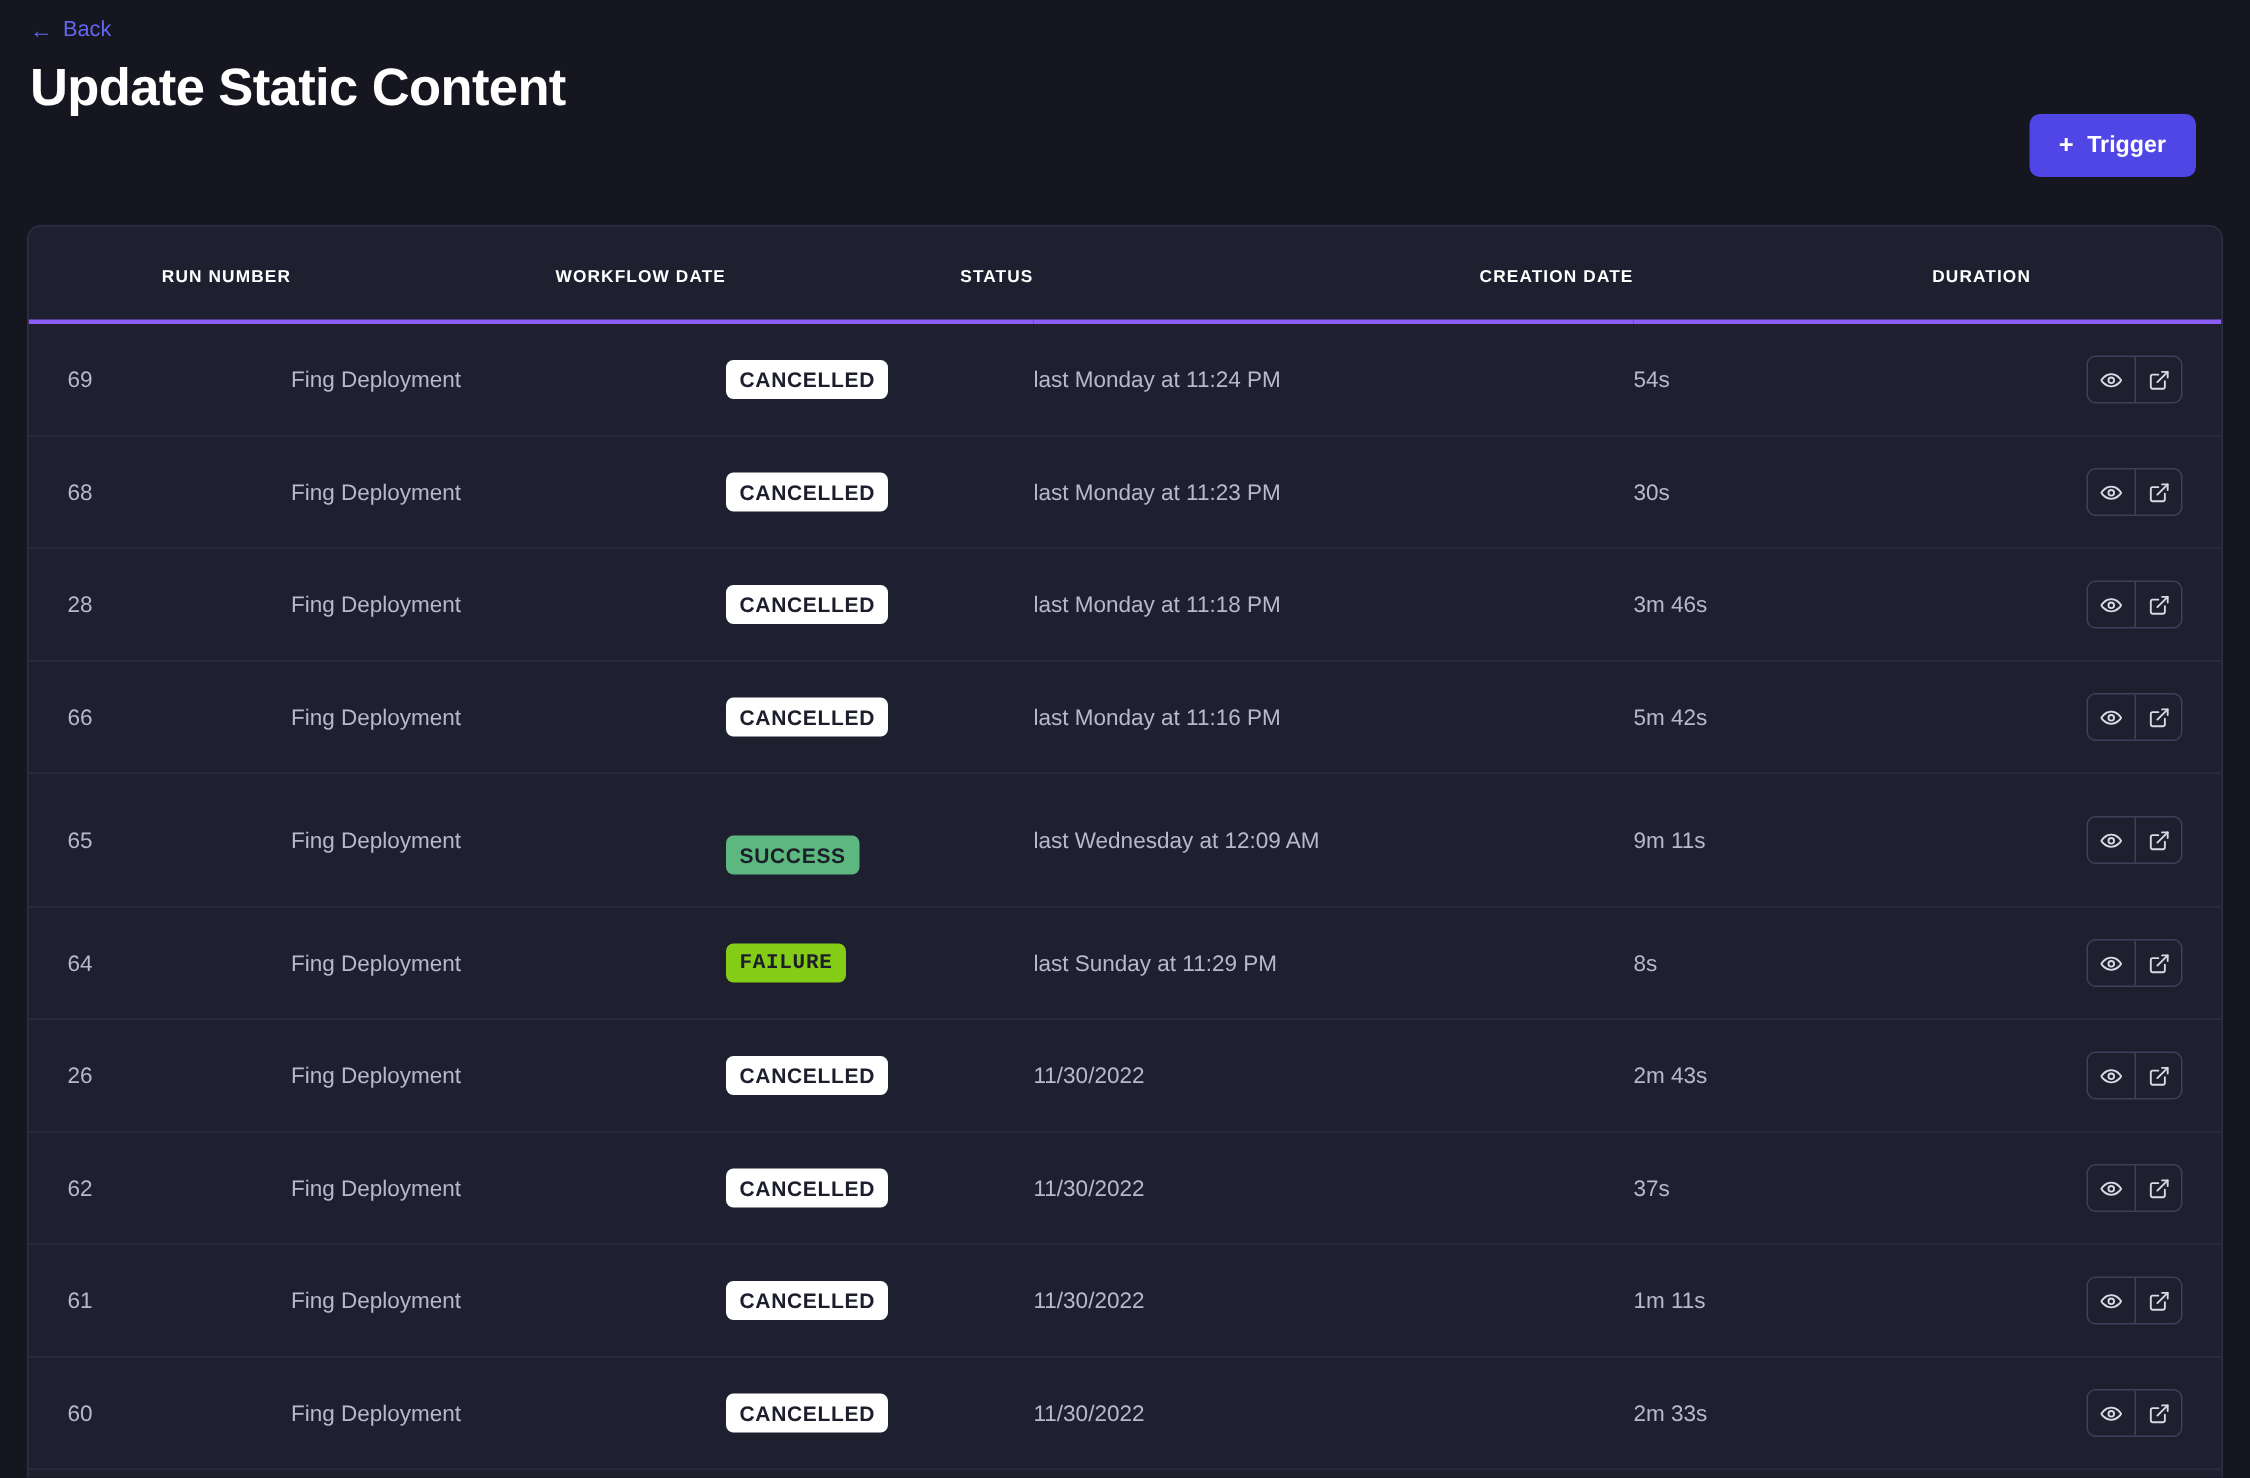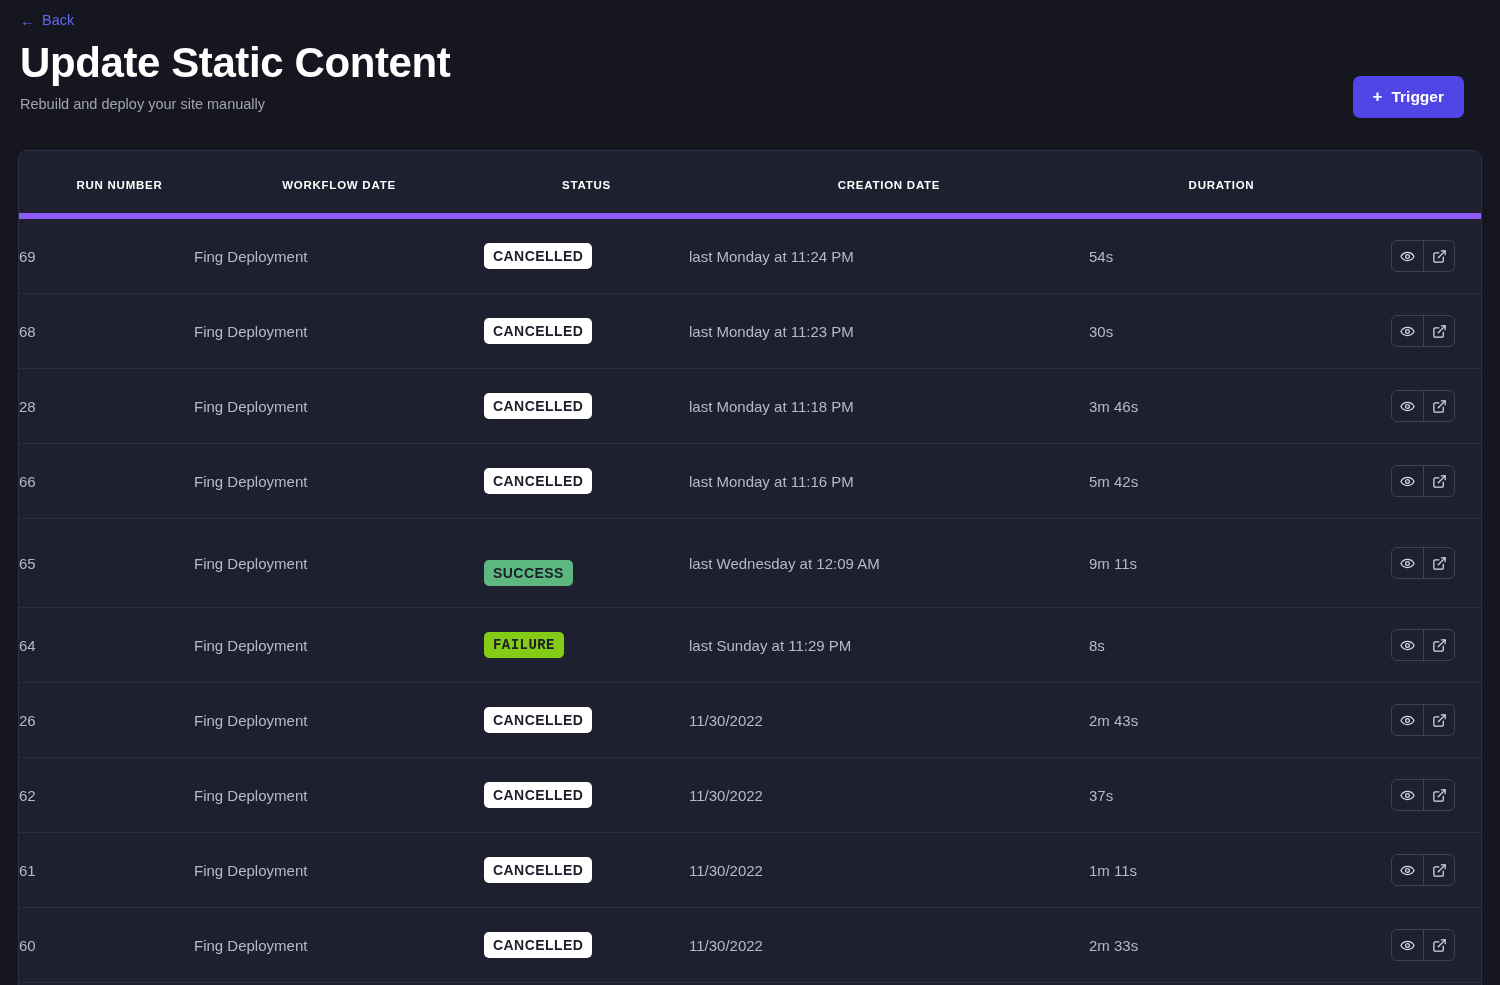--- a/index.html
+++ b/index.html
@@ -41,21 +41,21 @@
     font-size: 15px;
     line-height: 1;
     color: #6366f1;
   }
 
   .title-block {
     position: relative;
   }
 
   .page-title {
-    font-size: 42px;
+    font-size: 35px;
     font-weight: bold;
     color: #ffffff;
     letter-spacing: -0.4px;
     line-height: 1.18;
     margin-top: 2px;
   }
 
   .page-subtitle {
     font-size: 14.5px;
     color: #a2a4b3;
@@ -103,40 +103,40 @@
     overflow: hidden;
   }
 
   table.runs {
     width: 100%;
     border-collapse: collapse;
     table-layout: fixed;
   }
 
   table.runs thead th {
-    text-align: center;
+    text-align: right;
     font-size: 11.5px;
     font-weight: bold;
     color: #ffffff;
     letter-spacing: 0.75px;
     padding: 28px 0 22px 0;
-    border-bottom: 6px solid #8b5cf6;
+    border-bottom: 3px solid #8b5cf6;
   }
   table.runs thead th:first-child { padding-left: 26px; }
   table.runs thead th:last-child  { padding-right: 26px; }
 
   table.runs tbody td {
     font-size: 15px;
     color: #b6b9c9;
     padding: 21px 0 21px 0;
     border-bottom: 1px solid #2a2d42;
     vertical-align: middle;
     height: 65.5px;
   }
-  table.runs tbody td:first-child { }
+  table.runs tbody td:first-child { padding-left: 26px; }
   table.runs tbody td:last-child  { padding-right: 26px; }
   table.runs tbody tr:last-child td { border-bottom: none; }
 
   
   .col-run      { width: 175px; }
   .col-workflow { width: 290px; }
   .col-status   { width: 205px; }
   .col-date     { width: 400px; }
   .col-duration { width: 265px; }
   .col-actions  { width: auto; }
@@ -190,21 +190,20 @@
 
   <div class="header">
 
     <a class="back-link" href="#">
       <span class="back-arrow">←</span>
       <span>Back</span>
     </a>
 
     <div class="title-block">
       <h1 class="page-title">Update Static Content</h1>
-      <div class="page-subtitle">Rebuild and deploy your site manually</div>
 
       <button class="trigger-button">
         <span class="trigger-plus">+</span>
         <span>Trigger</span>
       </button>
     </div>
 
   </div>
 
   <div class="card">

